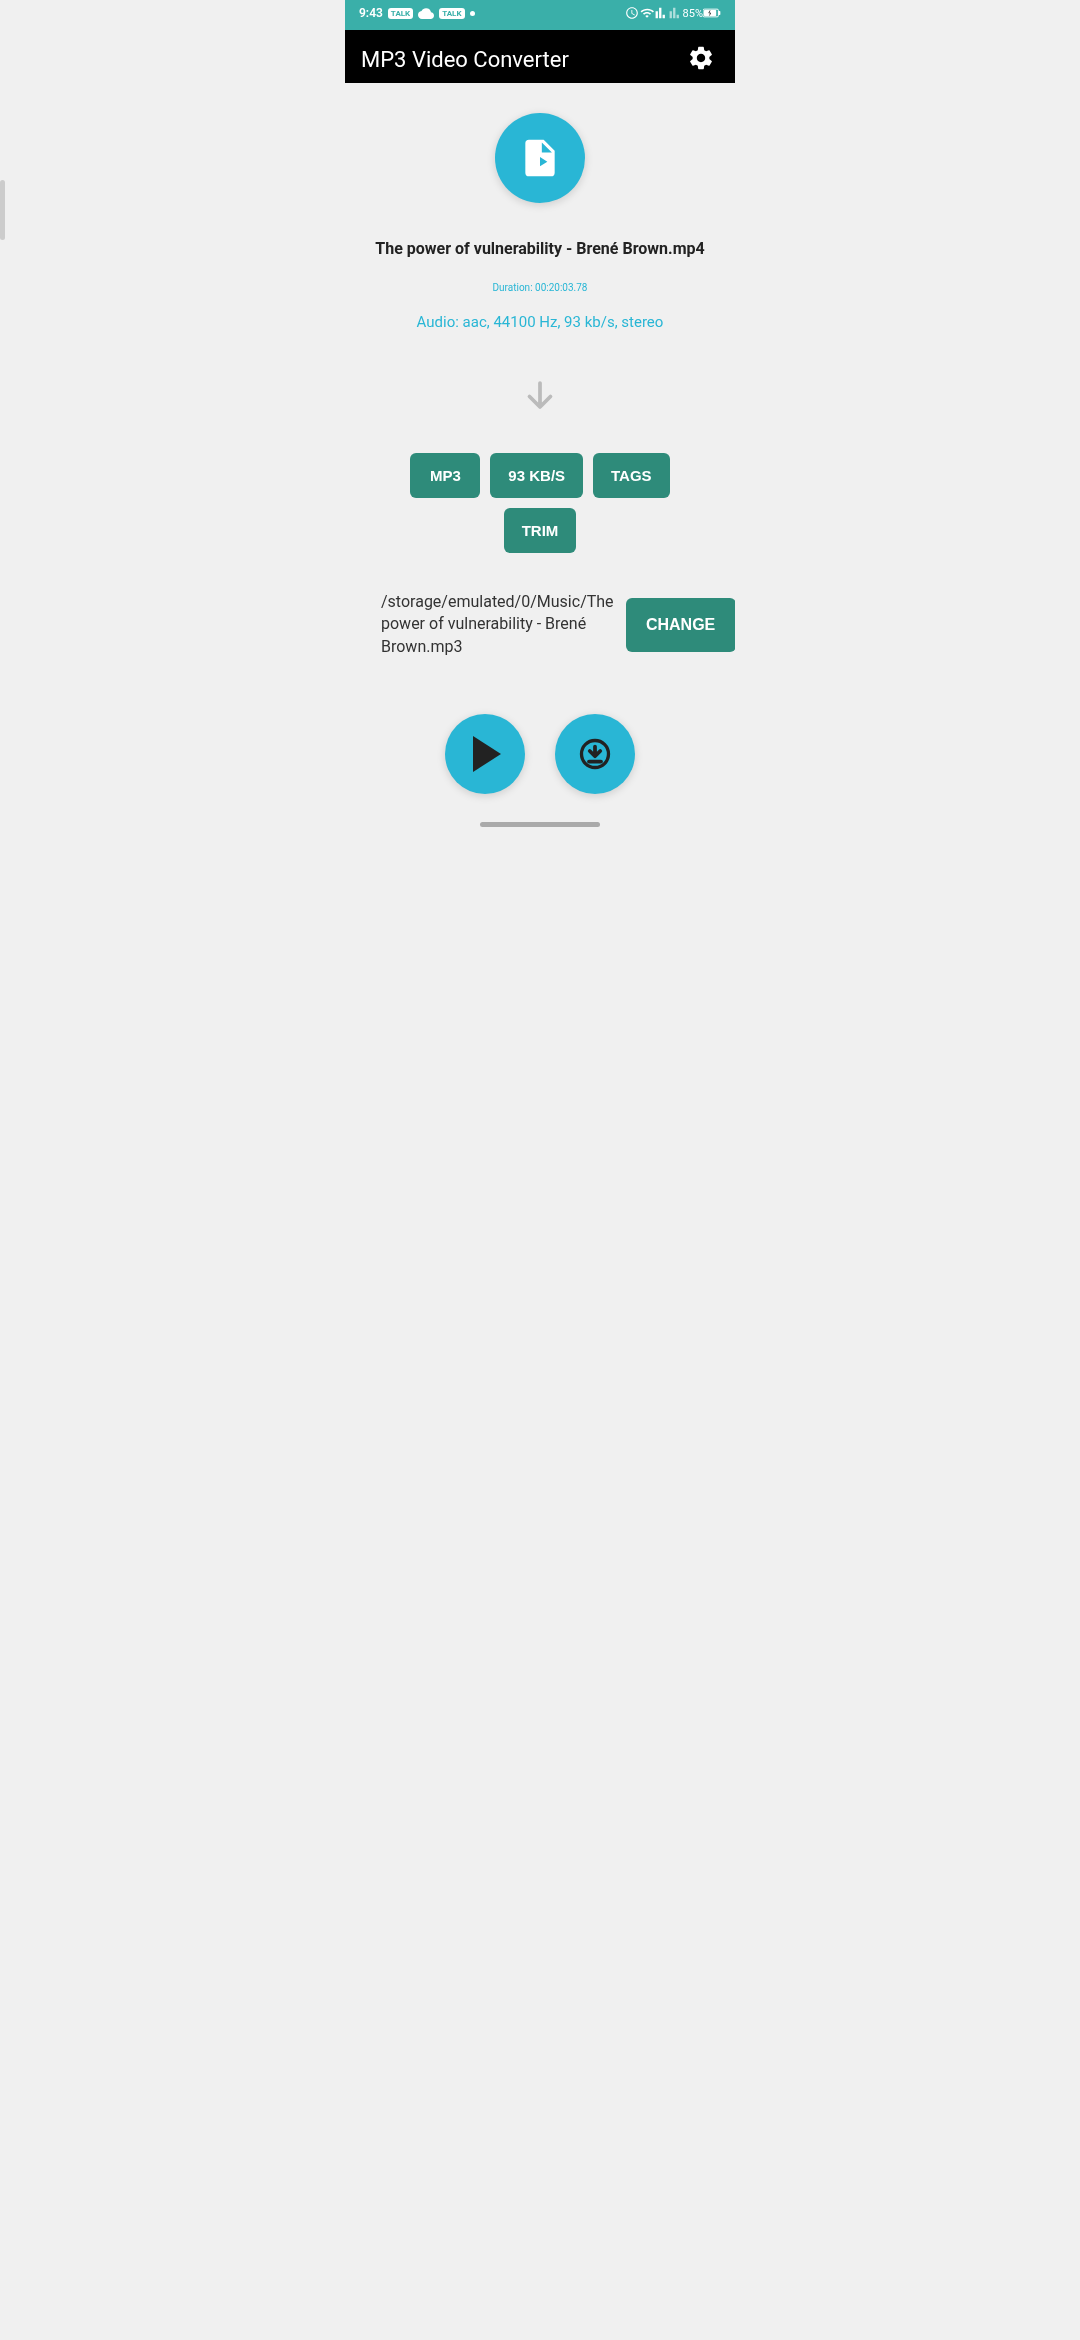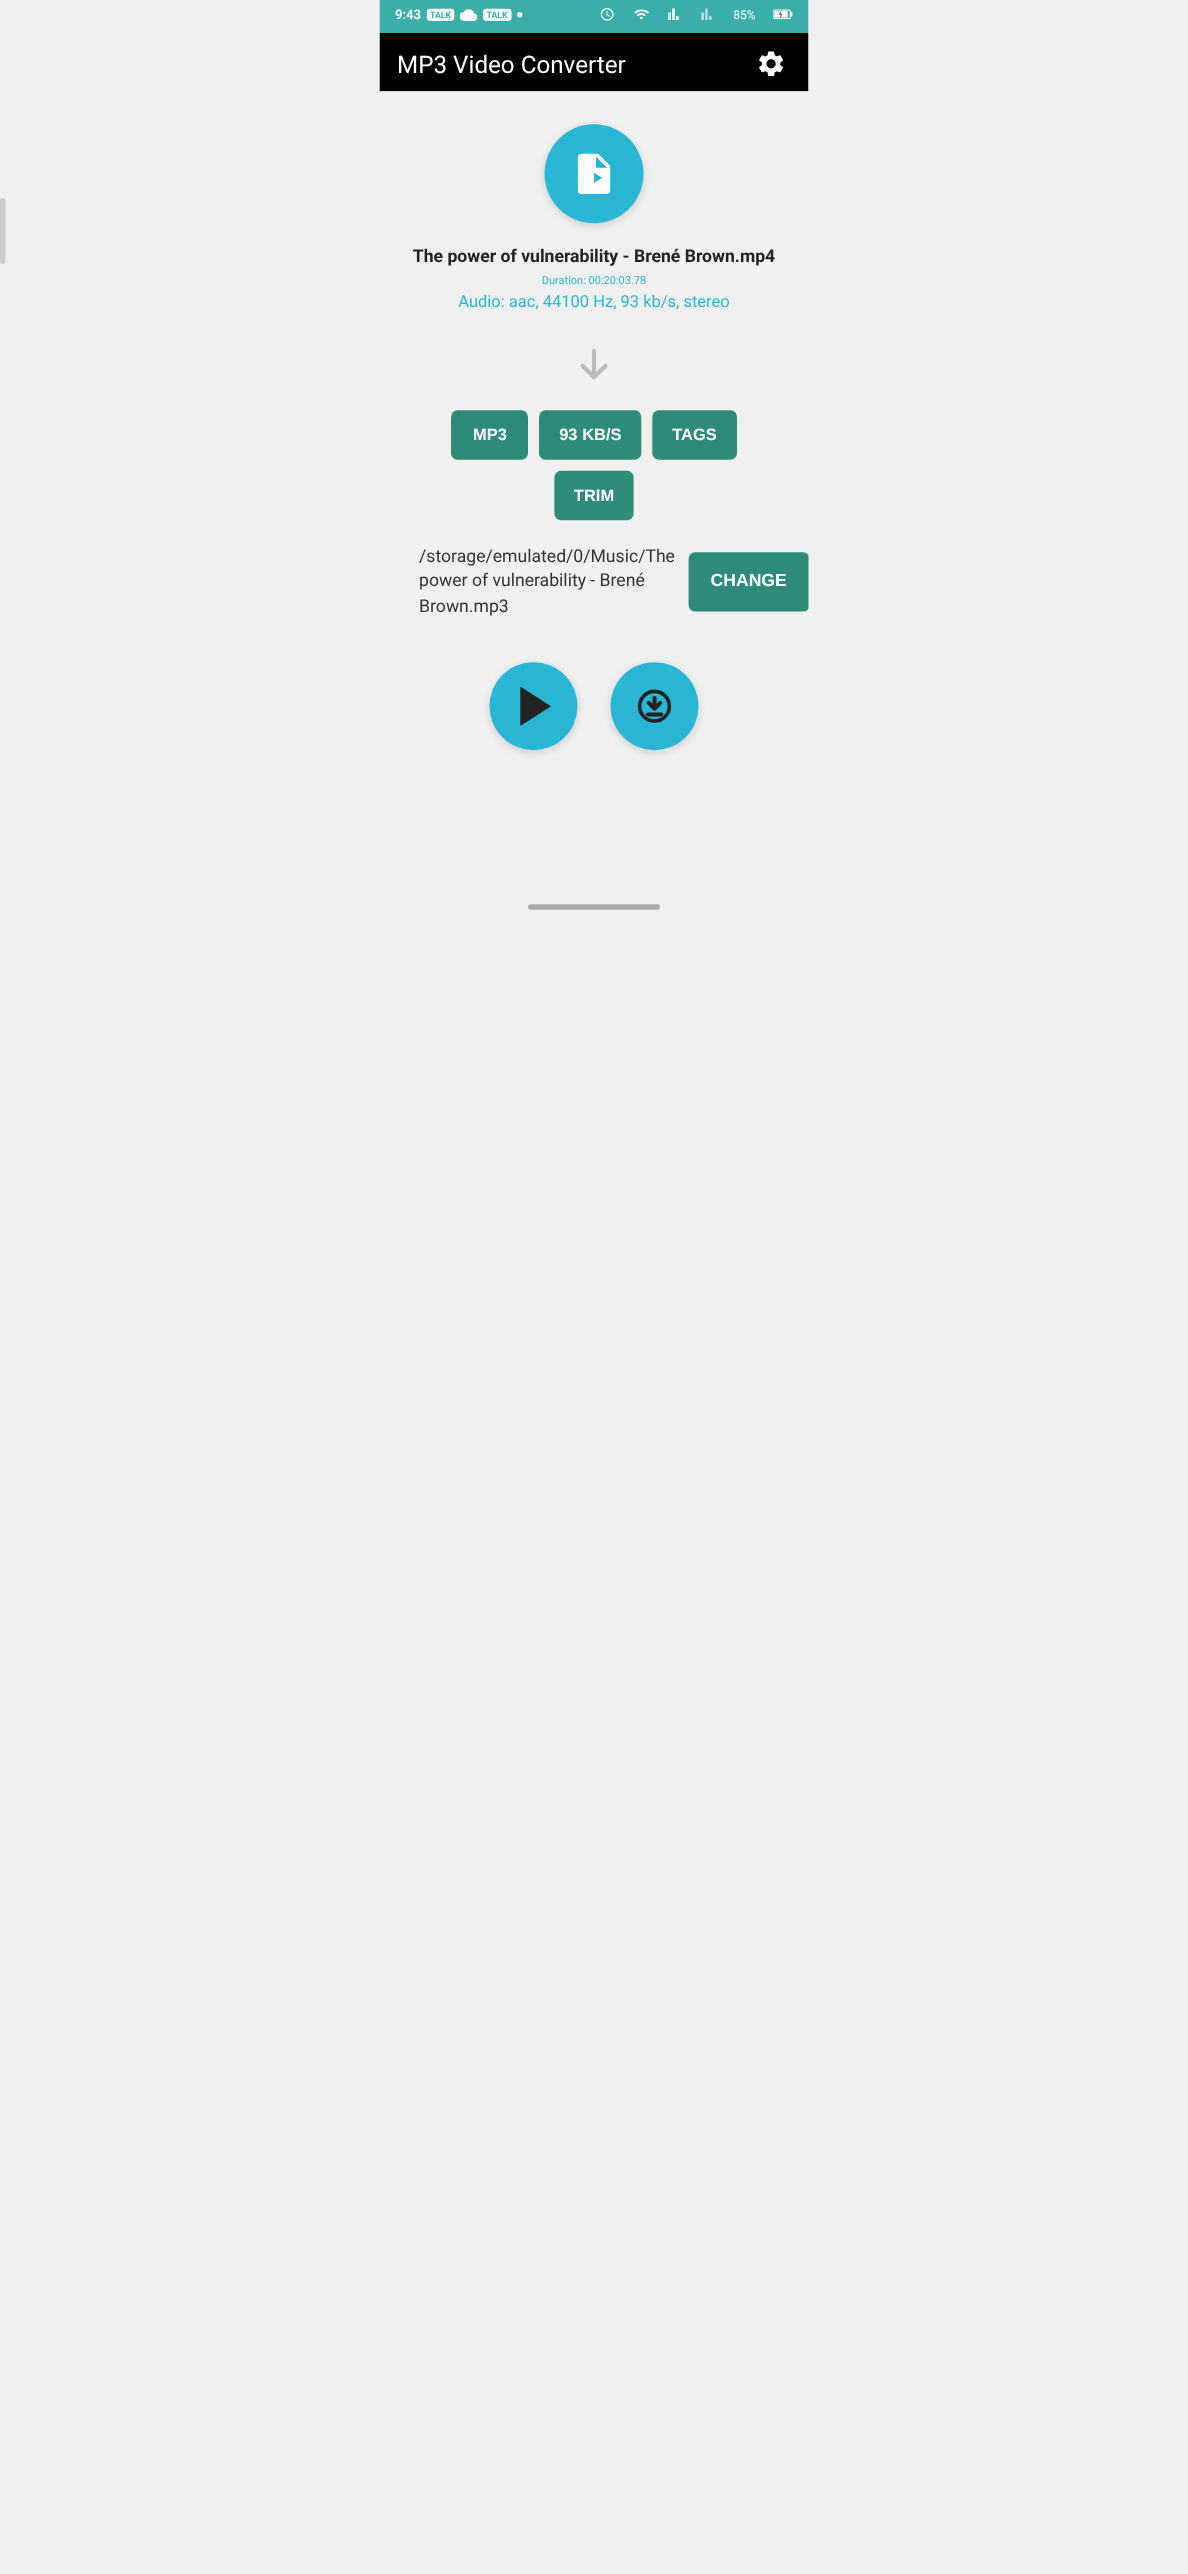--- a/index.html
+++ b/index.html
@@ -31,21 +31,21 @@
       display: flex;
       align-items: center;
       gap: 5px;
       color: white;
       font-size: 12px;
       font-weight: 600;
     }
     .status-right {
       display: flex;
       align-items: center;
-      gap: 16px;
+      gap: 0;
       color: white;
       font-size: 11px;
     }
     .talk-badge {
       background: white;
       color: #3aafa9;
       font-size: 8px;
       font-weight: 700;
       padding: 1px 3px;
       border-radius: 3px;
@@ -101,20 +101,21 @@
       width: 100%;
     }
 
     
     .file-card {
       display: flex;
       flex-direction: column;
       align-items: center;
       padding: 30px 20px 20px 20px;
       width: 100%;
+      gap: 16px;
     }
 
     .file-icon-circle {
       width: 90px;
       height: 90px;
       border-radius: 50%;
       background: #29b6d5;
       display: flex;
       align-items: center;
       justify-content: center;

